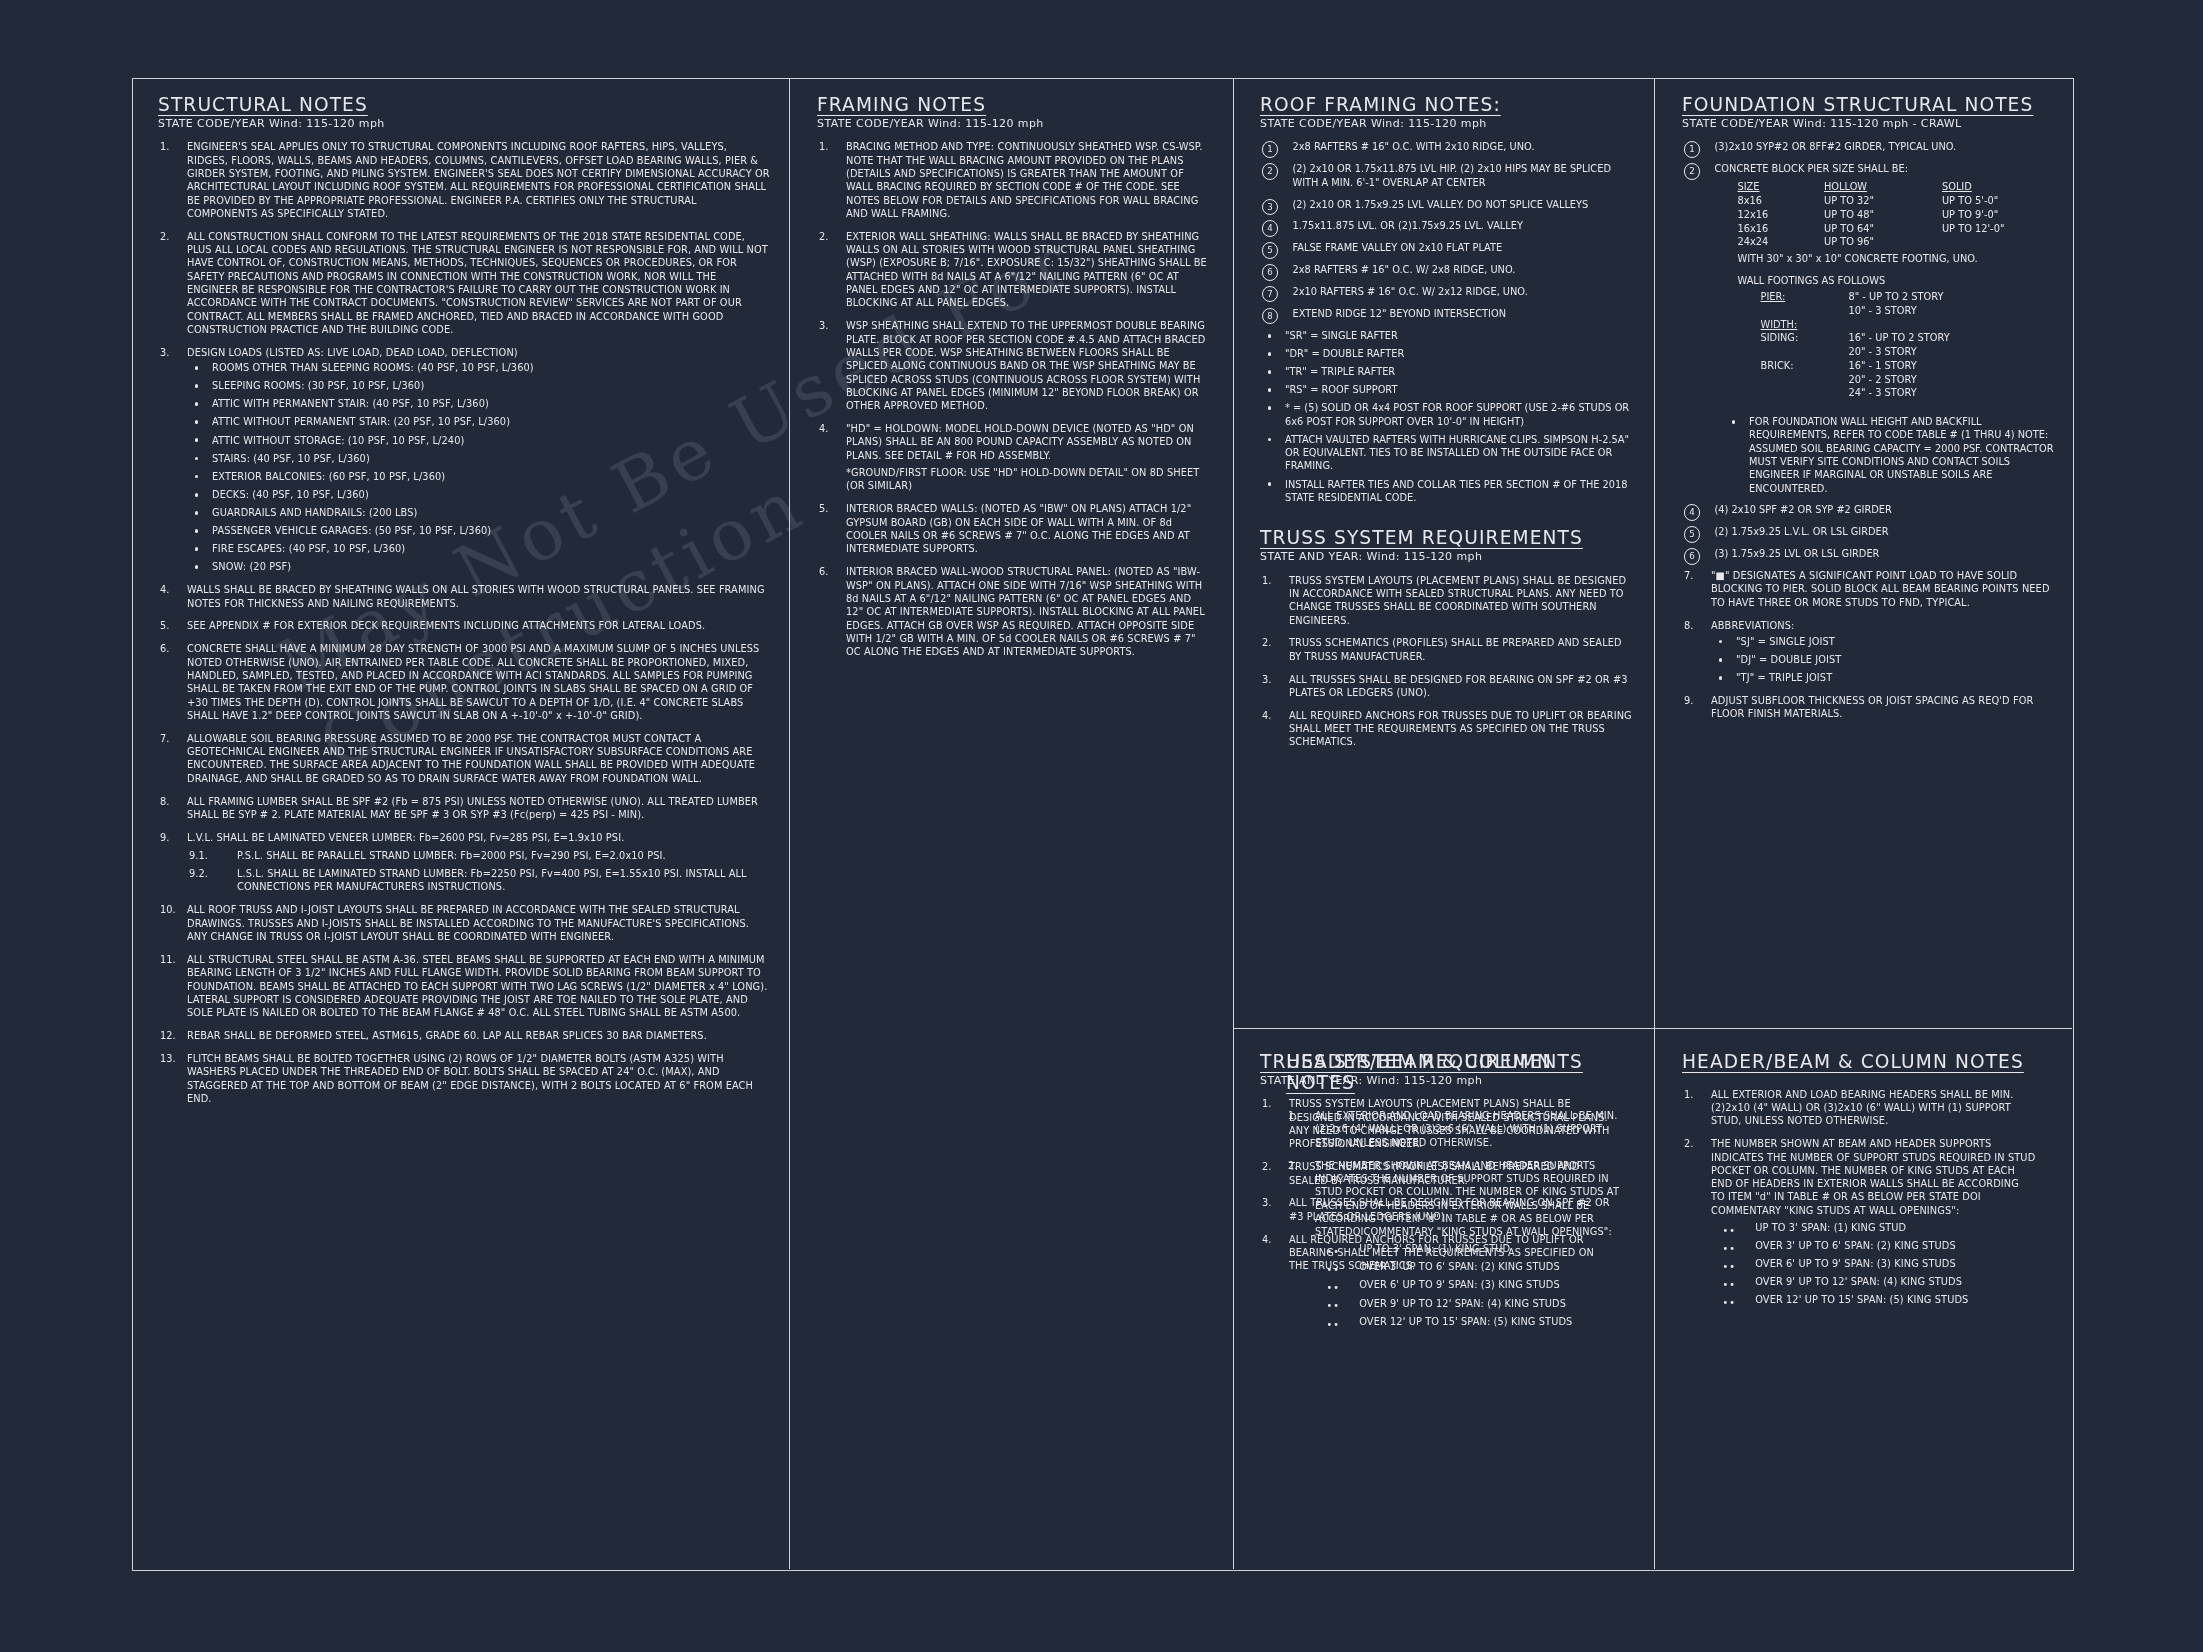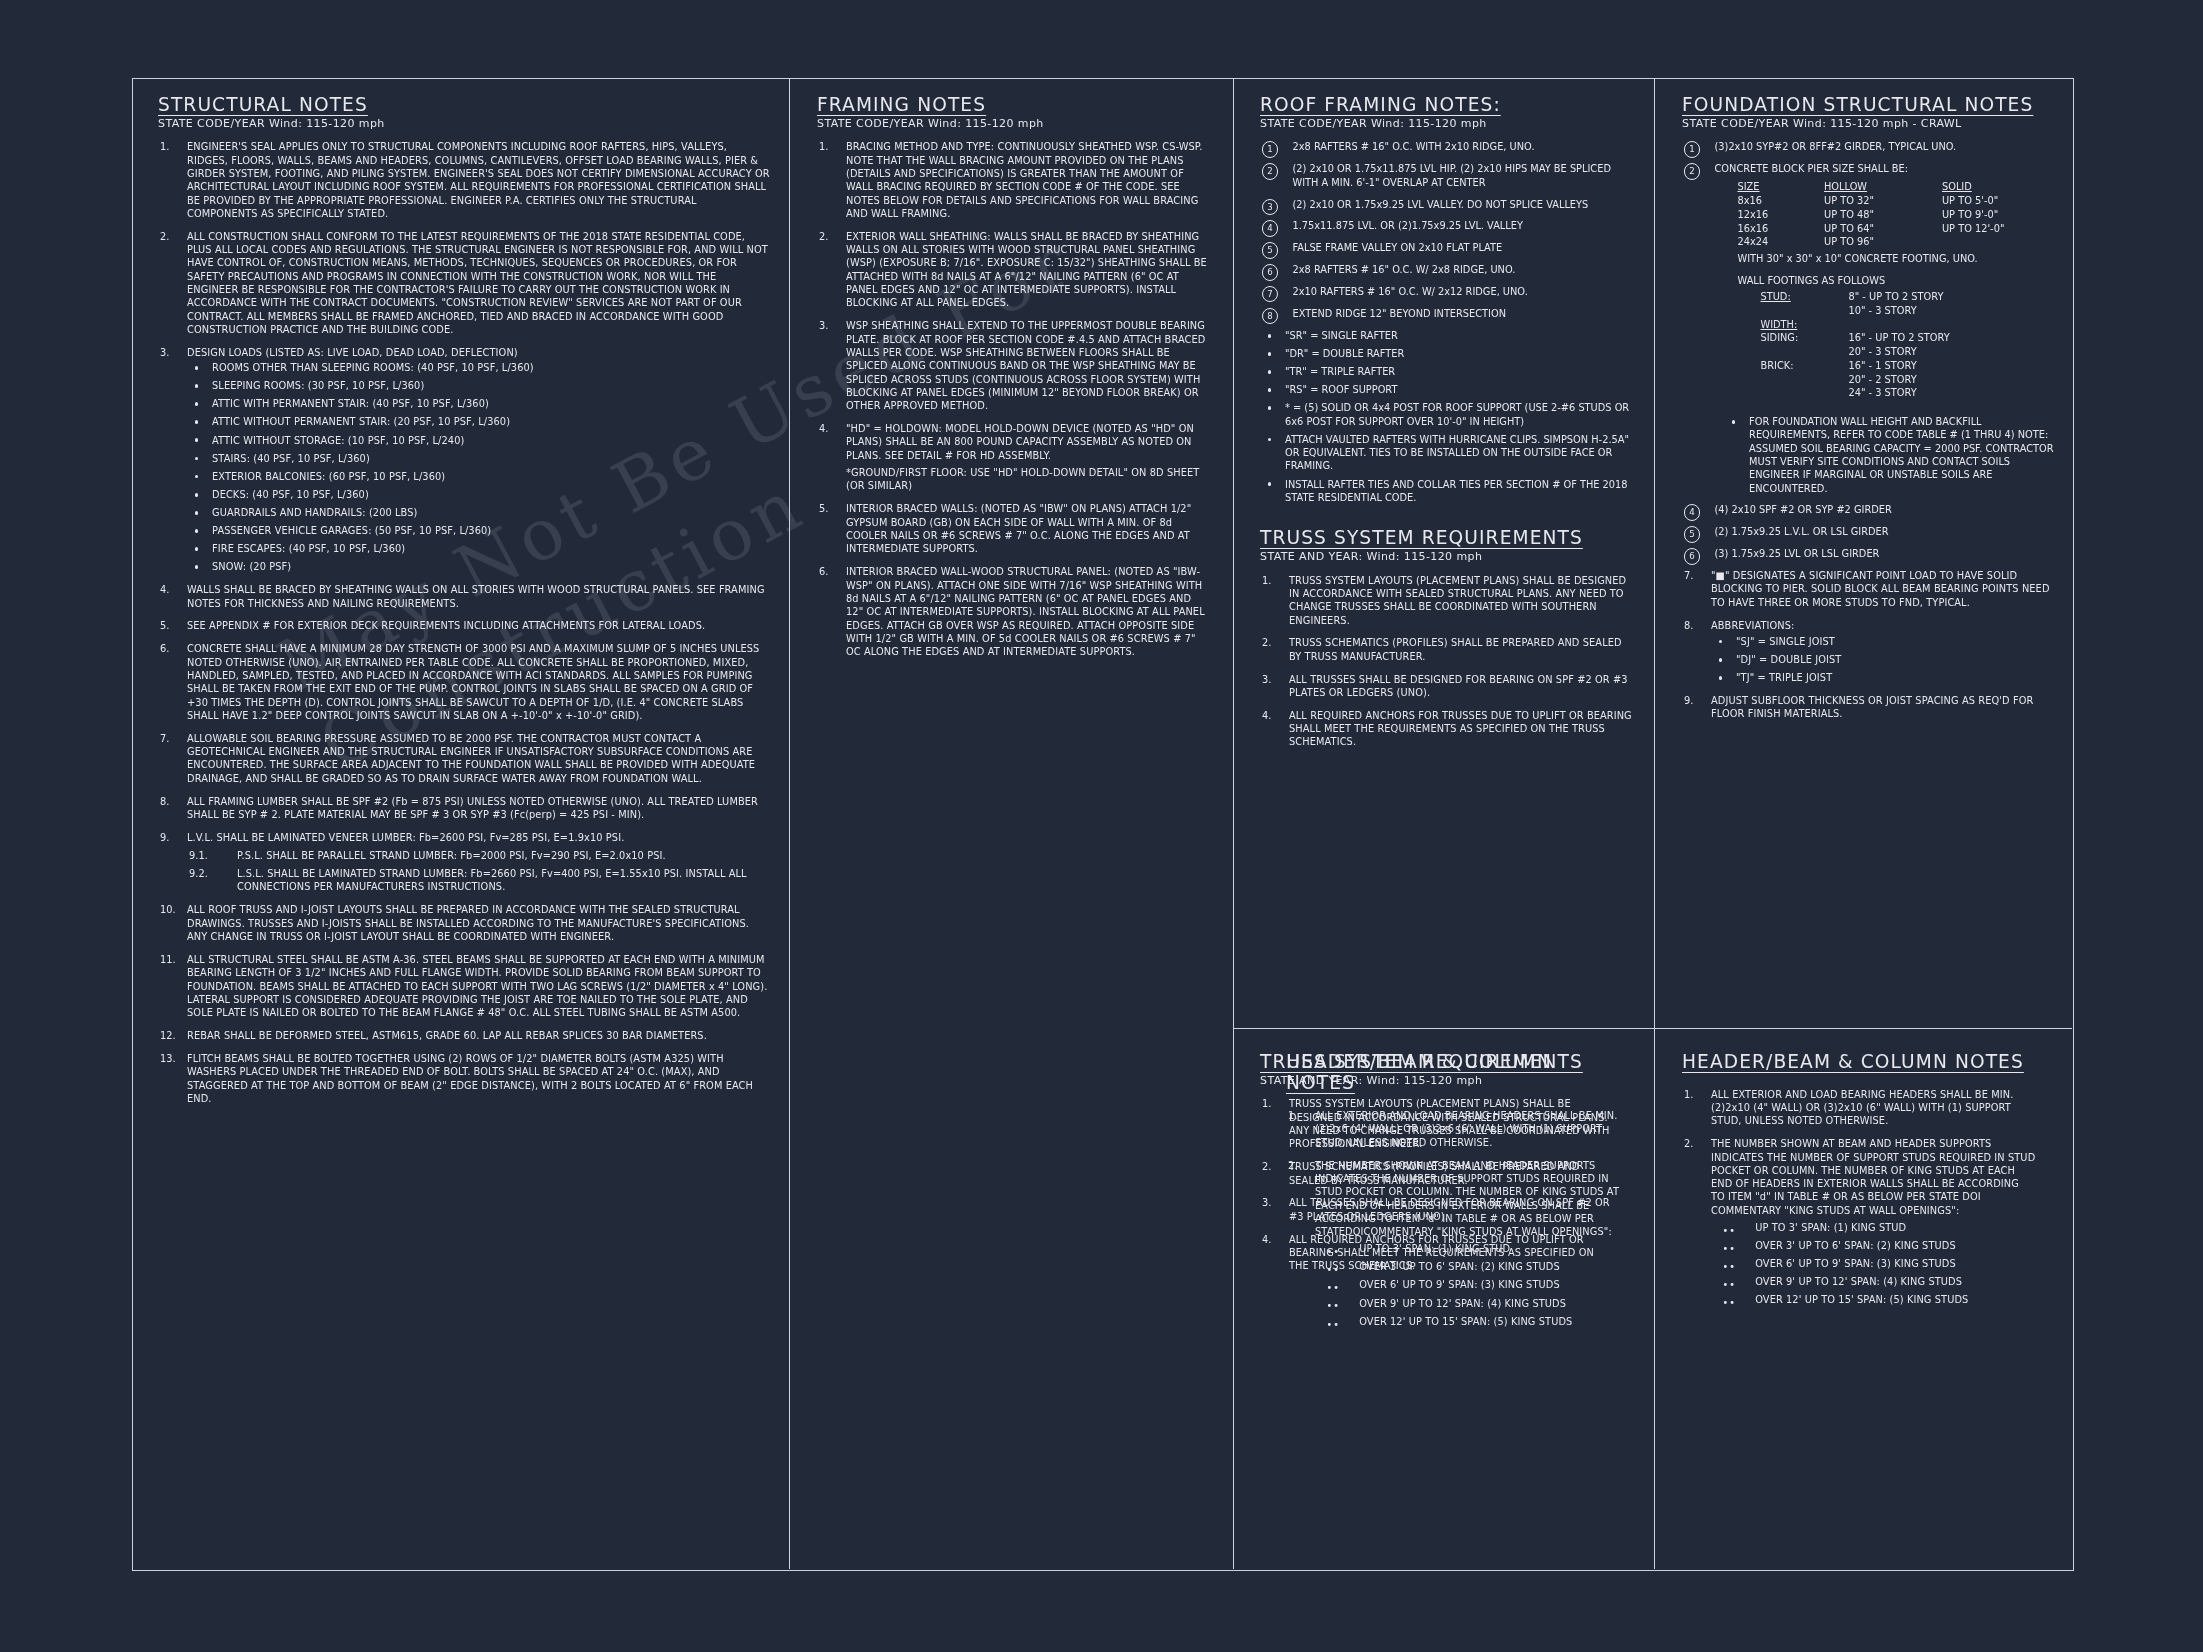--- a/index.html
+++ b/index.html
@@ -72,21 +72,21 @@
           <li><span class="dot"></span><span>SNOW: (20 PSF)</span></li>
         </ul>
       </li>
       <li><span class="num">4.</span><span>WALLS SHALL BE BRACED BY SHEATHING WALLS ON ALL STORIES WITH WOOD STRUCTURAL PANELS. SEE FRAMING NOTES FOR THICKNESS AND NAILING REQUIREMENTS.</span></li>
       <li><span class="num">5.</span><span>SEE APPENDIX # FOR EXTERIOR DECK REQUIREMENTS INCLUDING ATTACHMENTS FOR LATERAL LOADS.</span></li>
       <li><span class="num">6.</span><span>CONCRETE SHALL HAVE A MINIMUM 28 DAY STRENGTH OF 3000 PSI AND A MAXIMUM SLUMP OF 5 INCHES UNLESS NOTED OTHERWISE (UNO). AIR ENTRAINED PER TABLE CODE. ALL CONCRETE SHALL BE PROPORTIONED, MIXED, HANDLED, SAMPLED, TESTED, AND PLACED IN ACCORDANCE WITH ACI STANDARDS. ALL SAMPLES FOR PUMPING SHALL BE TAKEN FROM THE EXIT END OF THE PUMP. CONTROL JOINTS IN SLABS SHALL BE SPACED ON A GRID OF +30 TIMES THE DEPTH (D). CONTROL JOINTS SHALL BE SAWCUT TO A DEPTH OF 1/D, (I.E. 4" CONCRETE SLABS SHALL HAVE 1.2" DEEP CONTROL JOINTS SAWCUT IN SLAB ON A +-10'-0" x +-10'-0" GRID).</span></li>
       <li><span class="num">7.</span><span>ALLOWABLE SOIL BEARING PRESSURE ASSUMED TO BE 2000 PSF. THE CONTRACTOR MUST CONTACT A GEOTECHNICAL ENGINEER AND THE STRUCTURAL ENGINEER IF UNSATISFACTORY SUBSURFACE CONDITIONS ARE ENCOUNTERED. THE SURFACE AREA ADJACENT TO THE FOUNDATION WALL SHALL BE PROVIDED WITH ADEQUATE DRAINAGE, AND SHALL BE GRADED SO AS TO DRAIN SURFACE WATER AWAY FROM FOUNDATION WALL.</span></li>
       <li><span class="num">8.</span><span>ALL FRAMING LUMBER SHALL BE SPF #2 (Fb = 875 PSI) UNLESS NOTED OTHERWISE (UNO). ALL TREATED LUMBER SHALL BE SYP # 2. PLATE MATERIAL MAY BE SPF # 3 OR SYP #3 (Fc(perp) = 425 PSI - MIN).</span></li>
       <li><span class="num">9.</span><span>L.V.L. SHALL BE LAMINATED VENEER LUMBER: Fb=2600 PSI, Fv=285 PSI, E=1.9x10 PSI.</span>
         <div class="sub"><span class="snum">9.1.</span><span>P.S.L. SHALL BE PARALLEL STRAND LUMBER: Fb=2000 PSI, Fv=290 PSI, E=2.0x10  PSI.</span></div>
-        <div class="sub"><span class="snum">9.2.</span><span>L.S.L. SHALL BE LAMINATED STRAND LUMBER: Fb=2660 PSI, Fv=400 PSI, E=1.55x10  PSI. INSTALL ALL CONNECTIONS PER MANUFACTURERS INSTRUCTIONS.</span></div>
+        <div class="sub"><span class="snum">9.2.</span><span>L.S.L. SHALL BE LAMINATED STRAND LUMBER: Fb=2250 PSI, Fv=400 PSI, E=1.55x10  PSI. INSTALL ALL CONNECTIONS PER MANUFACTURERS INSTRUCTIONS.</span></div>
       </li>
       <li><span class="num">10.</span><span>ALL ROOF TRUSS AND I-JOIST LAYOUTS SHALL BE PREPARED IN ACCORDANCE WITH THE SEALED STRUCTURAL DRAWINGS. TRUSSES AND I-JOISTS SHALL BE INSTALLED ACCORDING TO THE MANUFACTURE'S SPECIFICATIONS. ANY CHANGE IN TRUSS OR I-JOIST LAYOUT SHALL BE COORDINATED WITH ENGINEER.</span></li>
       <li><span class="num">11.</span><span>ALL STRUCTURAL STEEL SHALL BE ASTM A-36. STEEL BEAMS SHALL BE SUPPORTED AT EACH END WITH A MINIMUM BEARING LENGTH OF 3 1/2" INCHES AND FULL FLANGE WIDTH. PROVIDE SOLID BEARING FROM BEAM SUPPORT TO FOUNDATION. BEAMS SHALL BE ATTACHED TO EACH SUPPORT WITH TWO LAG SCREWS (1/2" DIAMETER x 4" LONG). LATERAL SUPPORT IS CONSIDERED ADEQUATE PROVIDING THE JOIST ARE TOE NAILED TO THE SOLE PLATE, AND SOLE PLATE IS NAILED OR BOLTED TO THE BEAM FLANGE # 48" O.C. ALL STEEL TUBING SHALL BE ASTM A500.</span></li>
       <li><span class="num">12.</span><span>REBAR SHALL BE DEFORMED STEEL, ASTM615, GRADE 60. LAP ALL REBAR SPLICES 30 BAR DIAMETERS.</span></li>
       <li><span class="num">13.</span><span>FLITCH BEAMS SHALL BE BOLTED TOGETHER USING (2) ROWS OF 1/2" DIAMETER BOLTS (ASTM A325) WITH WASHERS PLACED UNDER THE THREADED END OF BOLT. BOLTS SHALL BE SPACED AT 24" O.C. (MAX), AND STAGGERED AT THE TOP AND BOTTOM OF BEAM (2" EDGE DISTANCE), WITH 2 BOLTS LOCATED AT 6" FROM EACH END.</span></li>
     </ol>
   </div>
 
   <div class="col" style="left:817px;top:94px;width:392px;">
     <h1 class="title">FRAMING NOTES</h1>
@@ -173,21 +173,21 @@
             <span class="c2">UP TO 96"</span>
             <span class="c3"></span>
           </div>
           <div style="margin-top:2.9px;">WITH 30" x 30" x 10" CONCRETE FOOTING, UNO.</div>
         </div>
 
         <div style="margin-top:8.6px;padding-left:23px;">
           <div>WALL FOOTINGS AS FOLLOWS</div>
           <div class="tbl" style="margin-top:2.9px;padding-left:23px;">
             <div class="r">
-              <span class="c1 u">STUD:</span>
+              <span class="c1 u">PIER:</span>
               <span class="c2">8" - UP TO 2 STORY</span>
             </div>
             <div class="r">
               <span class="c1"></span>
               <span class="c2">10" - 3 STORY</span>
             </div>
             <div class="r">
               <span class="c1 u">WIDTH:</span>
             </div>
             <div class="r">

